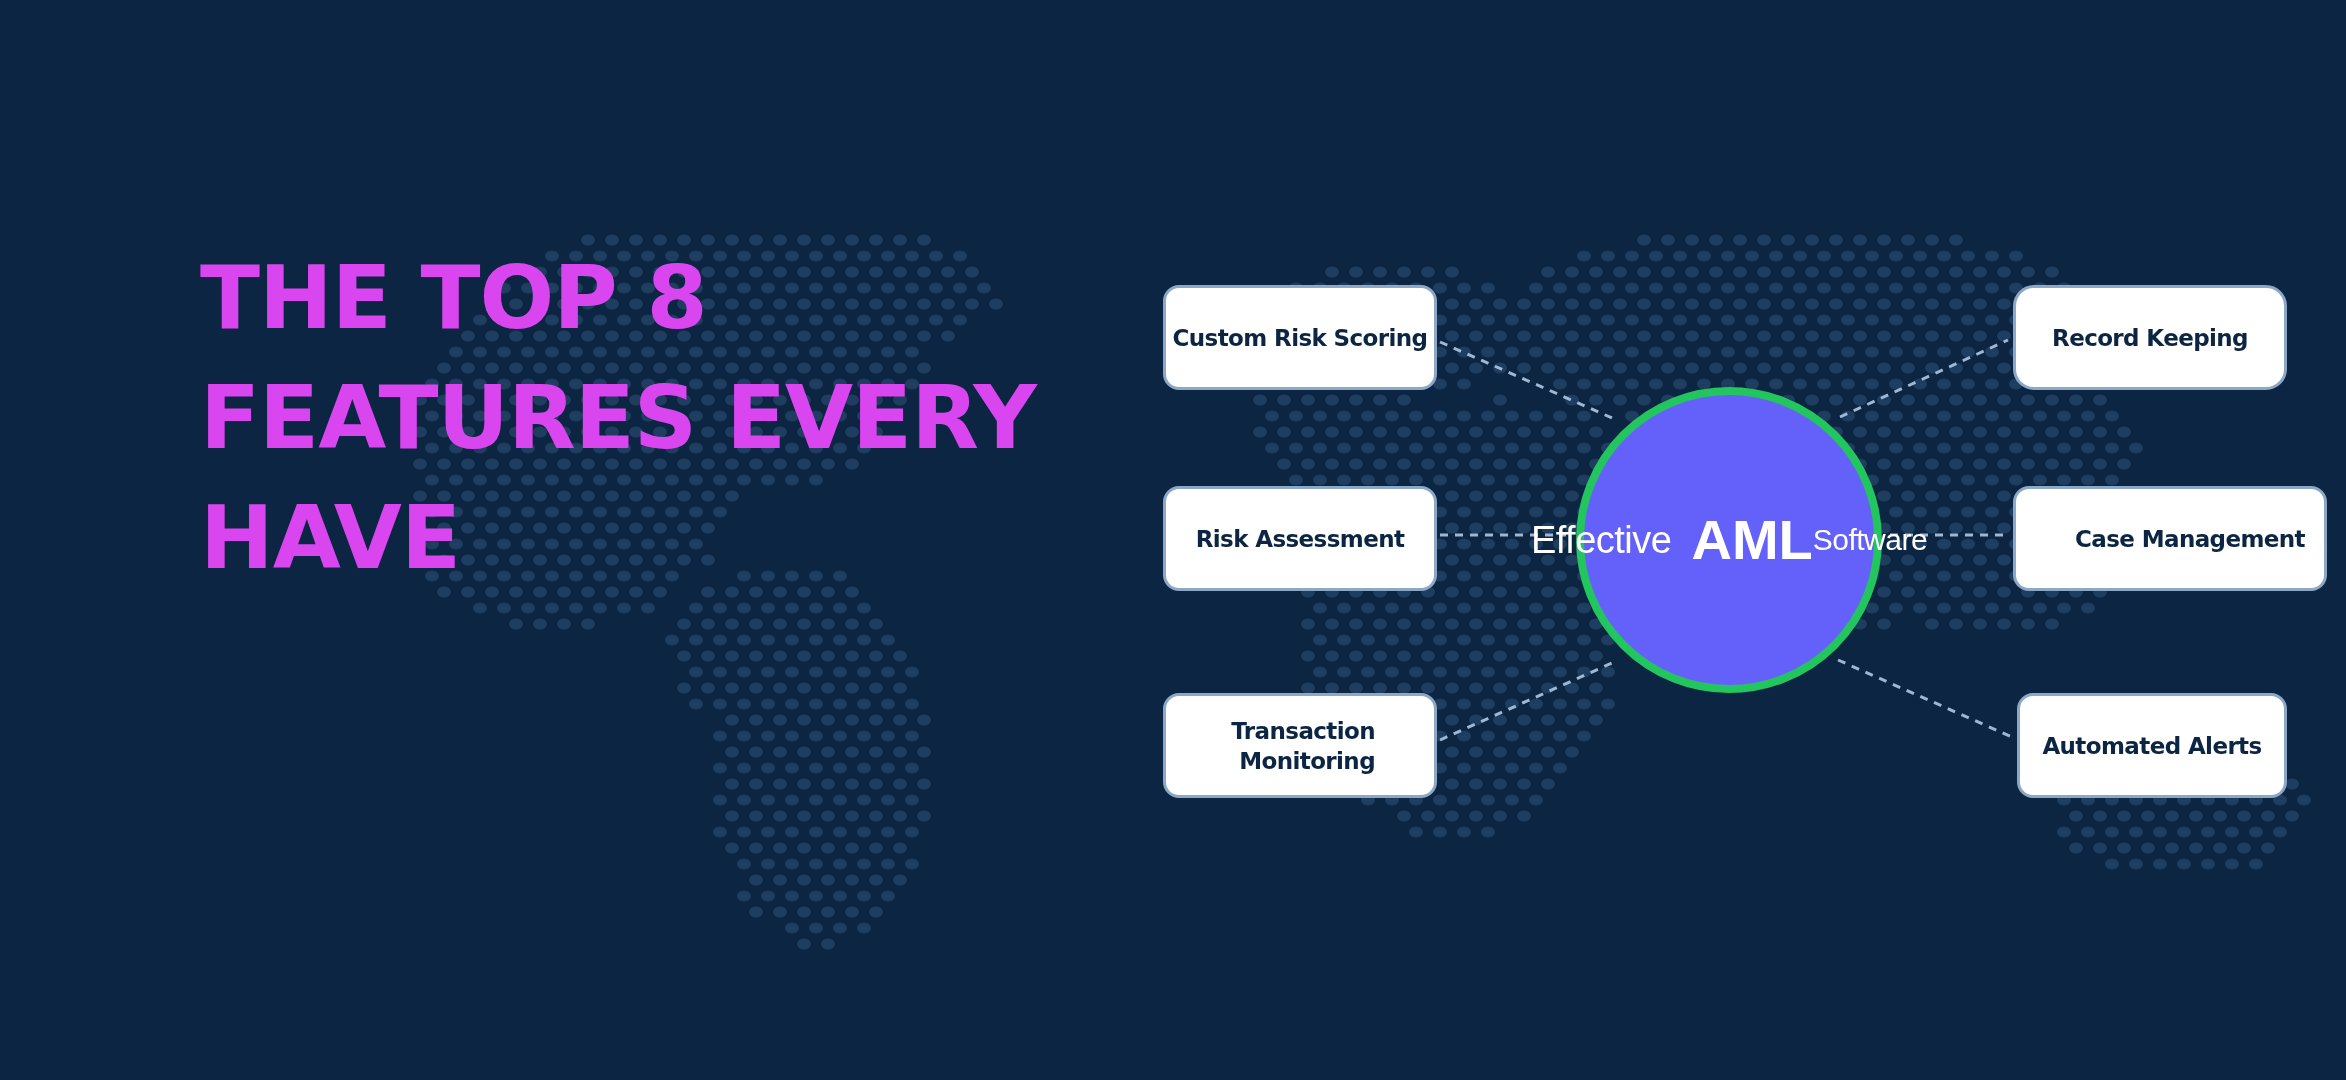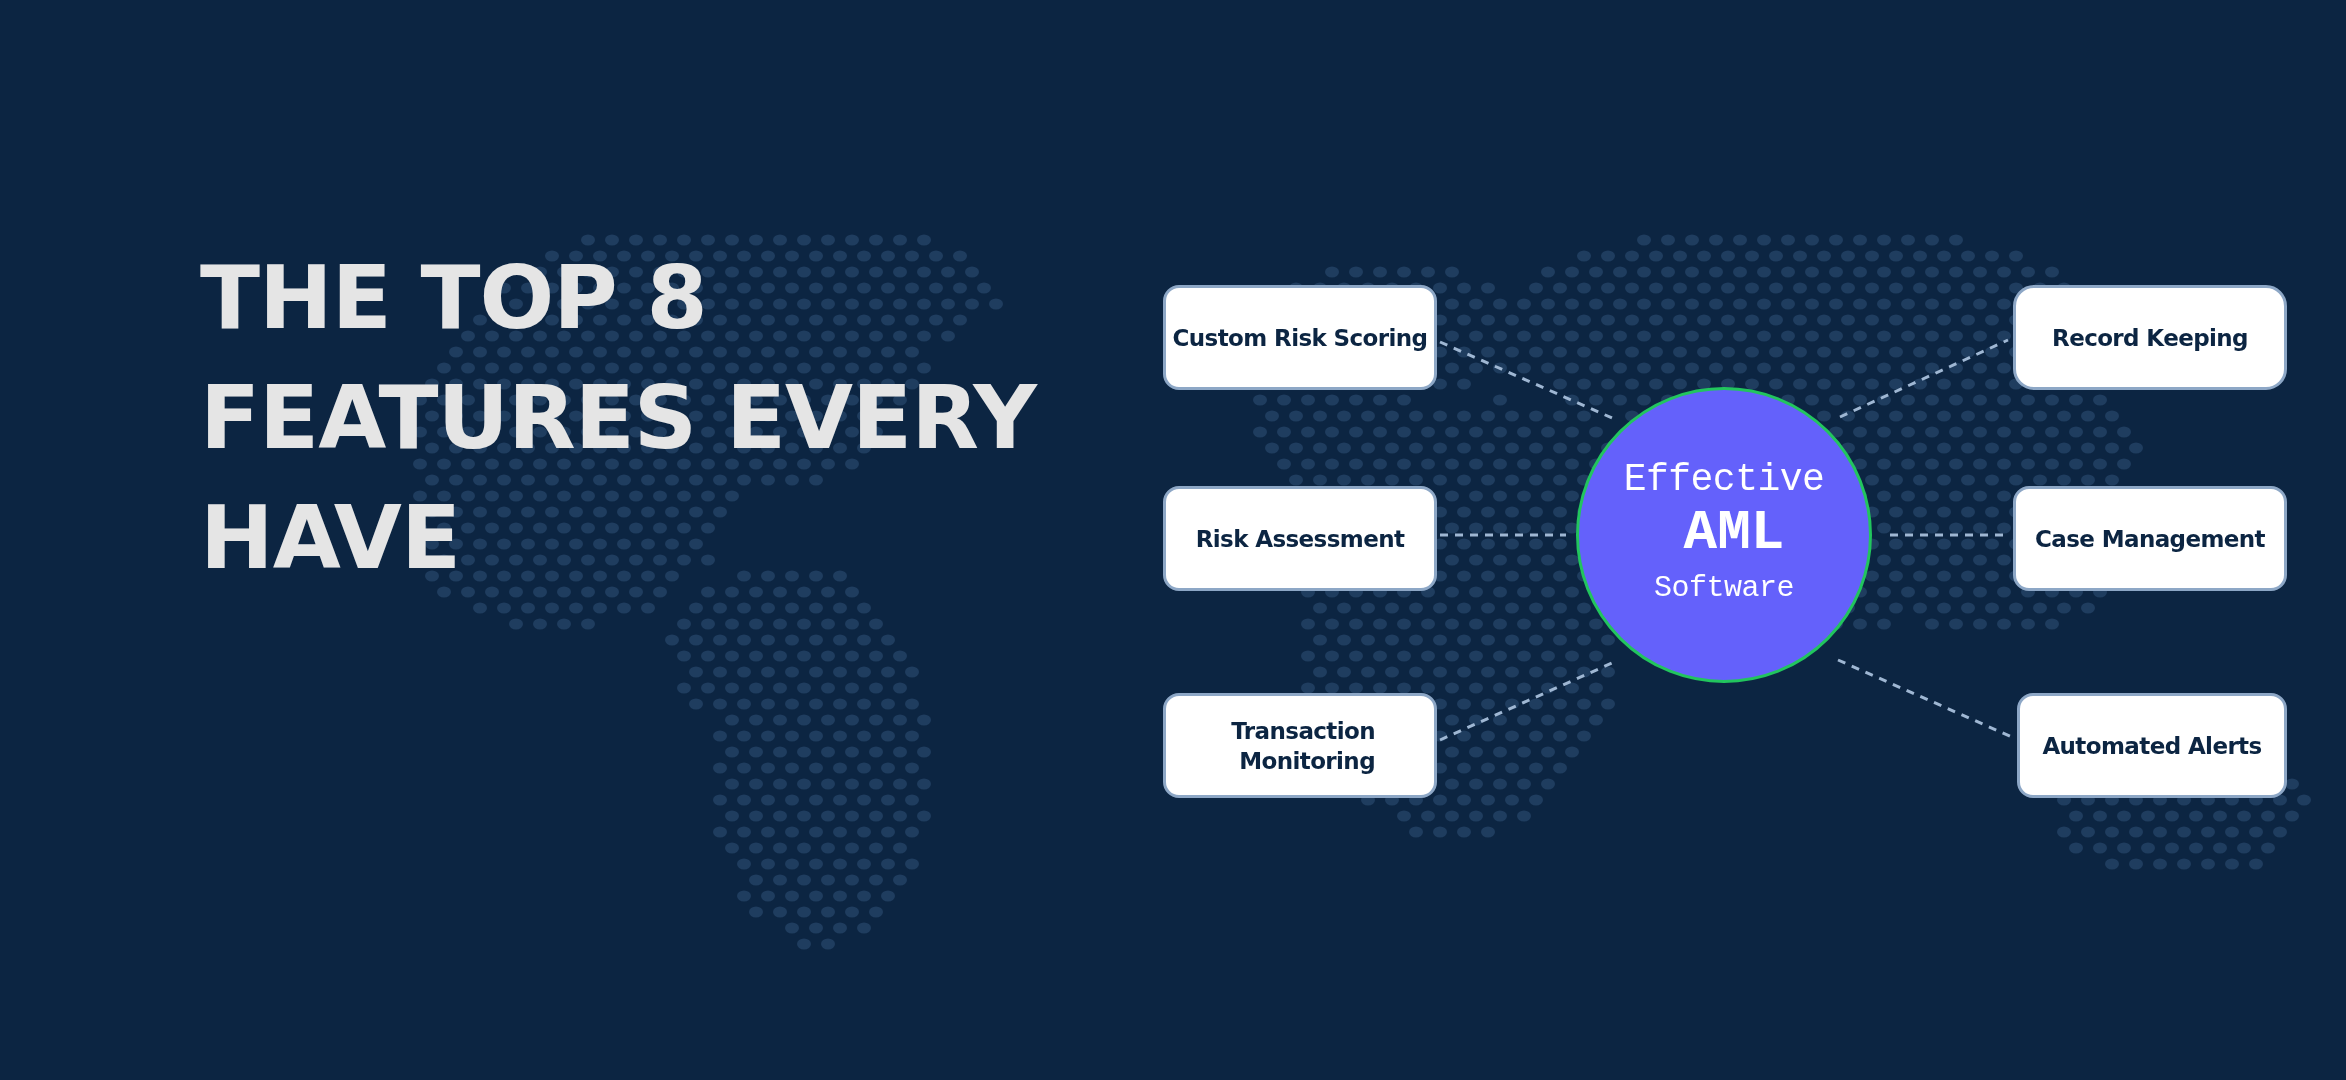--- a/index.html
+++ b/index.html
@@ -5,39 +5,39 @@
   html, body { margin:0; padding:0; }
   body {
     width:2346px; height:1080px; overflow:hidden;
     background:#0c2542;
     position:relative;
     font-family:"Liberation Sans", sans-serif;
   }
   #map { position:absolute; left:0; top:0; width:2346px; height:1080px; }
   .headline {
     position:absolute; left:200px; top:238px;
-    color:#e5e5e5; font-family:"DejaVu Sans", sans-serif;
+    color:#d946ef; font-family:"DejaVu Sans", sans-serif;
     font-weight:bold; font-size:88px; line-height:120px;
     letter-spacing:-1px; margin:0;
   }
   .headline span { display:block; white-space:nowrap; }
   #connectors { position:absolute; left:0; top:0; width:2346px; height:1080px; }
   .feature-box {
     position:absolute; width:268px; height:99px;
     background:#ffffff; border:3px solid #8da7c6; border-radius:16px;
     display:flex; align-items:center; justify-content:center; text-align:right;
     color:#0c2542; font-family:"DejaVu Sans", sans-serif; font-weight:bold;
     font-size:23px; line-height:30px; letter-spacing:-0.6px;
     box-sizing:content-box; cursor:pointer;
   }
   .hub {
     position:absolute; left:1576px; top:387px; width:290px; height:290px;
-    border-radius:50%; background:#6461fb; border:3px solid #22c55e;
-    display:flex; flex-direction:column; align-items:center; justify-content:center;
-    color:#ffffff; font-family:Liberation Mono, monospace; text-align:center;
+    border-radius:50%; background:#6461fb; border:8px solid #22c55e;
+    display:flex; align-items:center; justify-content:center;
+    color:#ffffff; font-family:Liberation Sans, sans-serif; text-align:center;
   }
   .hub .l1 { font-size:38px; font-weight:normal; line-height:46px; letter-spacing:-0.5px; }
   .hub .l2 { font-size:56px; font-weight:bold; line-height:60px;margin-left:20px; }
   .hub .l3 { font-size:30px; font-weight:normal; line-height:50px; letter-spacing:-0.5px; }
 </style>
 </head>
 <body>
 
 <svg id="map" xmlns="http://www.w3.org/2000/svg">
     <ellipse cx="588" cy="240" rx="7" ry="5.5" fill="#1f3d5f"></ellipse>
@@ -1648,21 +1648,21 @@
 <div class="feature-box" style="left:1163px; top:486px;">
   <span>Risk Assessment</span>
 </div>
 <div class="feature-box" style="left:1163px; top:693px;">
   <span style="display:block; width:150px;">Transaction Monitoring</span>
 </div>
 
 <div class="feature-box" style="left:2013px; top:285px;border-radius:21px;">
   <span>Record Keeping</span>
 </div>
-<div class="feature-box" style="left:2013px; top:486px;">
+<div class="feature-box" style="left:2013px; top:486px;padding-left:40px;">
   <span>Case Management</span>
 </div>
 <div class="feature-box" style="left:2017px; top:693px; width:264px;">
   <span>Automated Alerts</span>
 </div>
 
 <div class="hub">
   <span class="l1">Effective</span>
   <span class="l2">AML</span>
   <span class="l3">Software</span>

